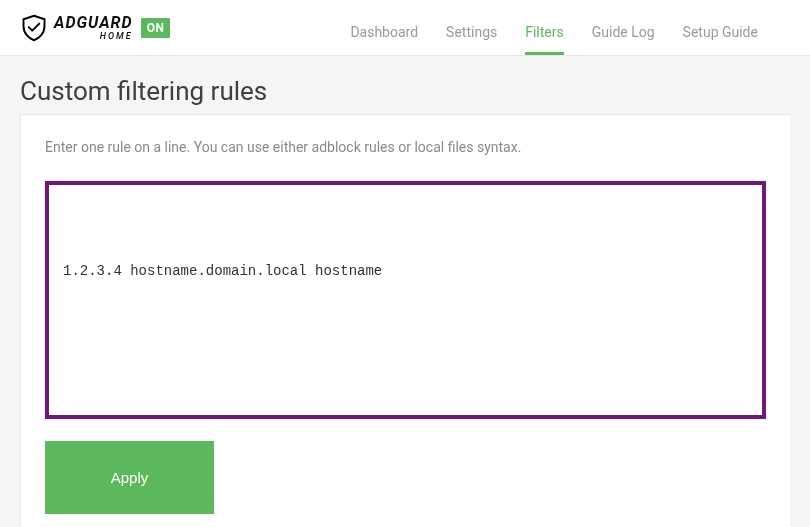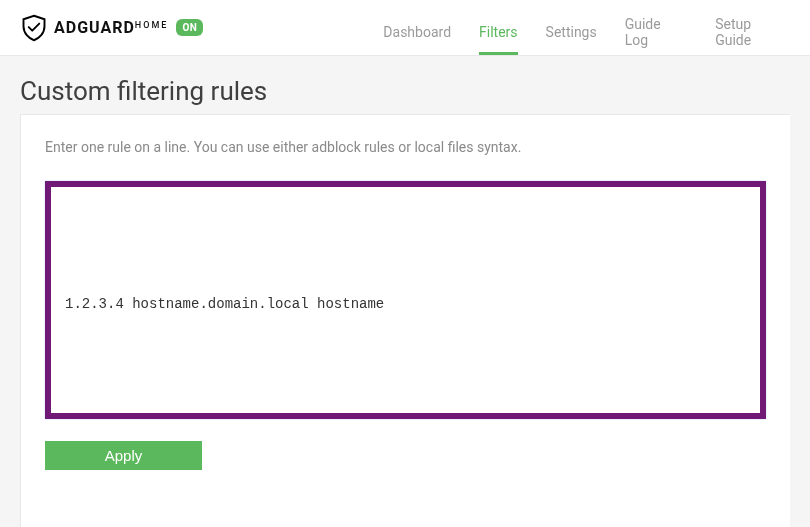--- a/index.html
+++ b/index.html
@@ -22,44 +22,45 @@
       display: flex;
       align-items: center;
       gap: 6px;
     }
     .logo-icon {
       width: 28px;
       height: 28px;
     }
     .logo-text {
       display: flex;
-      flex-direction: row;
+      flex-direction: column;
       line-height: 1;
+      font-style: italic;
     }
     .logo-main {
       font-size: 16px;
       font-weight: 700;
       letter-spacing: 1px;
       color: #111;
     }
     .logo-sub {
       font-size: 9px;
       font-weight: 500;
       letter-spacing: 2px;
       color: #111;
       margin-top: 1px;
       text-align: right;
     }
     .status-badge {
       background: #5cb85c;
       color: #fff;
-      font-size: 10px;
+      font-size: 12px;
       font-weight: 700;
       padding: 3px 6px;
-      border-radius: 6px;
+      border-radius: 1px;
       margin-left: 8px;
       letter-spacing: 0.5px;
     }
     .nav {
       display: flex;
       gap: 28px;
       margin-left: 180px;
       height: 100%;
       align-items: center;
     }
@@ -94,40 +95,40 @@
       min-height: 420px;
     }
     .instructions {
       color: #8a8a8a;
       font-size: 14px;
       margin-bottom: 26px;
     }
     .rules-textarea {
       width: 100%;
       height: 238px;
-      border: 6px solid #701a75;
+      border: 4px solid #701a75;
       outline: none;
-      padding: 108px 14px 14px 14px;
+      padding: 77px 14px 14px 14px;
       font-family: "Courier New", Courier, monospace;
       font-size: 14px;
       color: #333;
       resize: none;
       line-height: 1.4;
       box-shadow: 0 0 2px rgba(102,175,233,0.4);
     }
     .apply-btn {
       margin-top: 18px;
       background: #5cb85c;
       color: #fff;
       border: none;
-      padding: 6px 28px;
+      padding: 28px 28px;
       font-size: 15px;
       font-weight: 500;
       cursor: pointer;
-      width: 157px;
+      width: 169px;
       text-align: center;
     }
   </style>
 </head>
 <body>
 
 <div class="header">
   <div class="logo-group">
     <span class="logo-icon">
       <svg viewBox="0 0 32 32" width="28" height="28">
@@ -137,22 +138,22 @@
     </span>
     <div class="logo-text">
       <span class="logo-main">ADGUARD</span>
       <span class="logo-sub">HOME</span>
     </div>
   </div>
   <span class="status-badge">ON</span>
 
   <div class="nav">
     <div class="nav-item">Dashboard</div>
+    <div class="nav-item">Settings</div>
     <div class="nav-item active">Filters</div>
-    <div class="nav-item">Settings</div>
     <div class="nav-item">Guide Log</div>
     <div class="nav-item">Setup Guide</div>
   </div>
 </div>
 
 <div class="page">
   <h1 class="page-title">Custom filtering rules</h1>
 
   <div class="card">
     <div class="instructions">Enter one rule on a line. You can use either adblock rules or local files syntax.</div>

